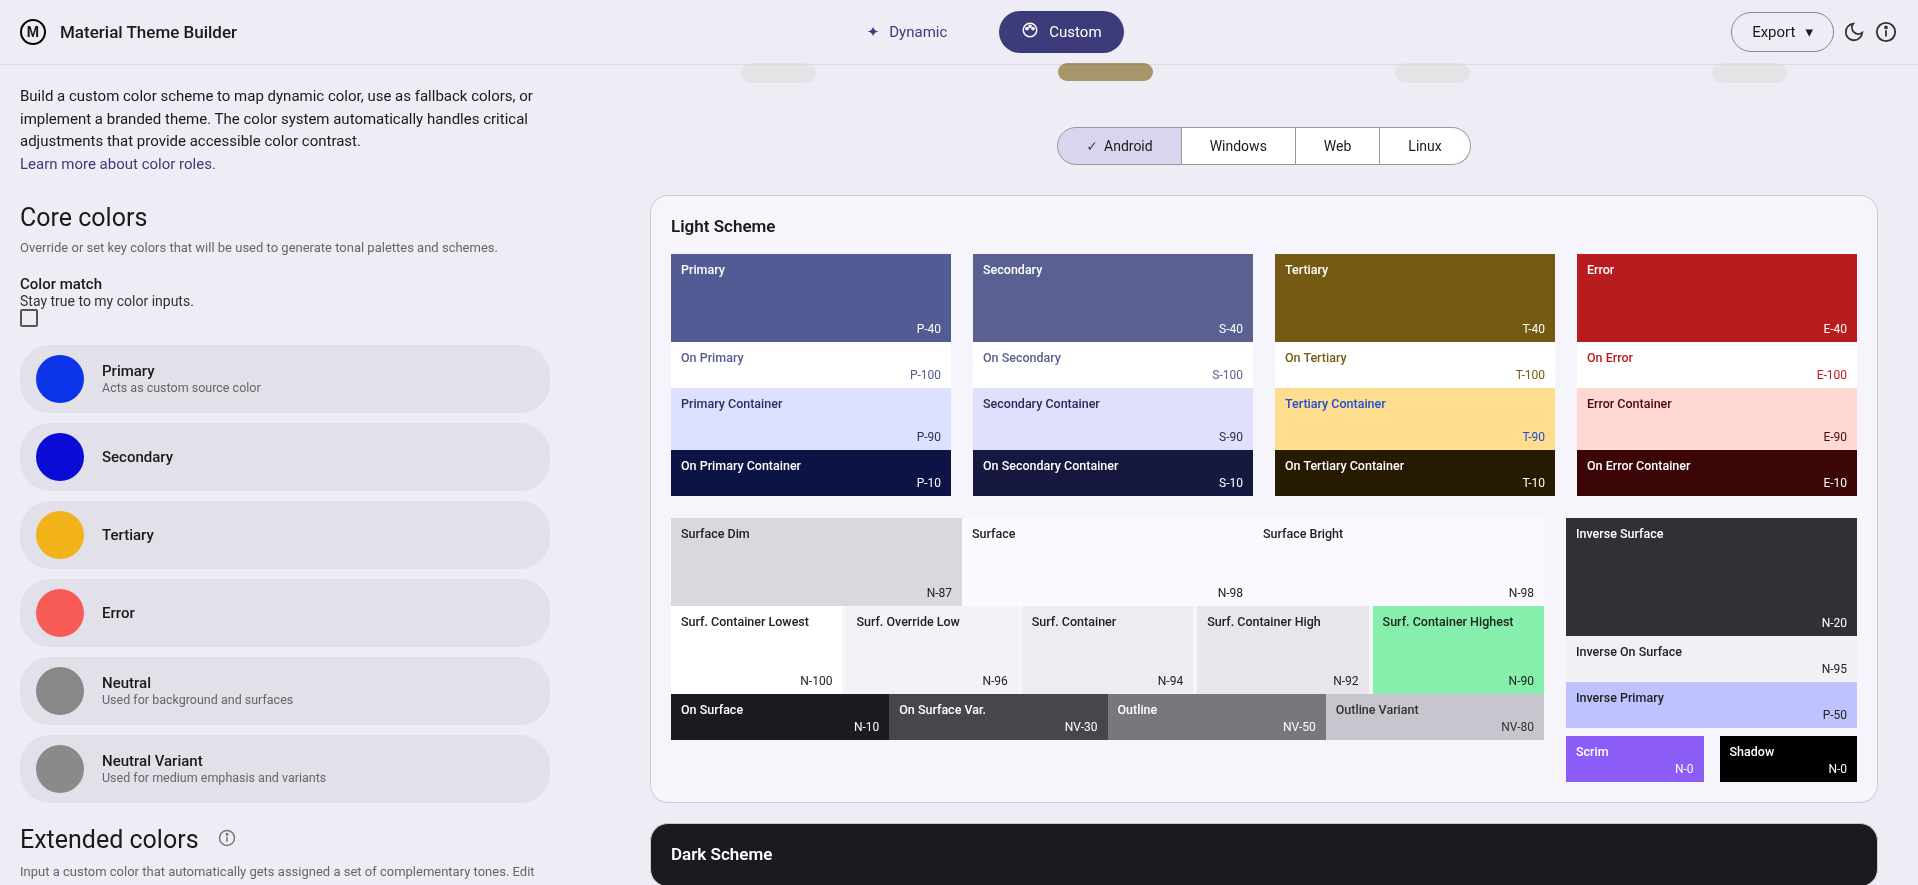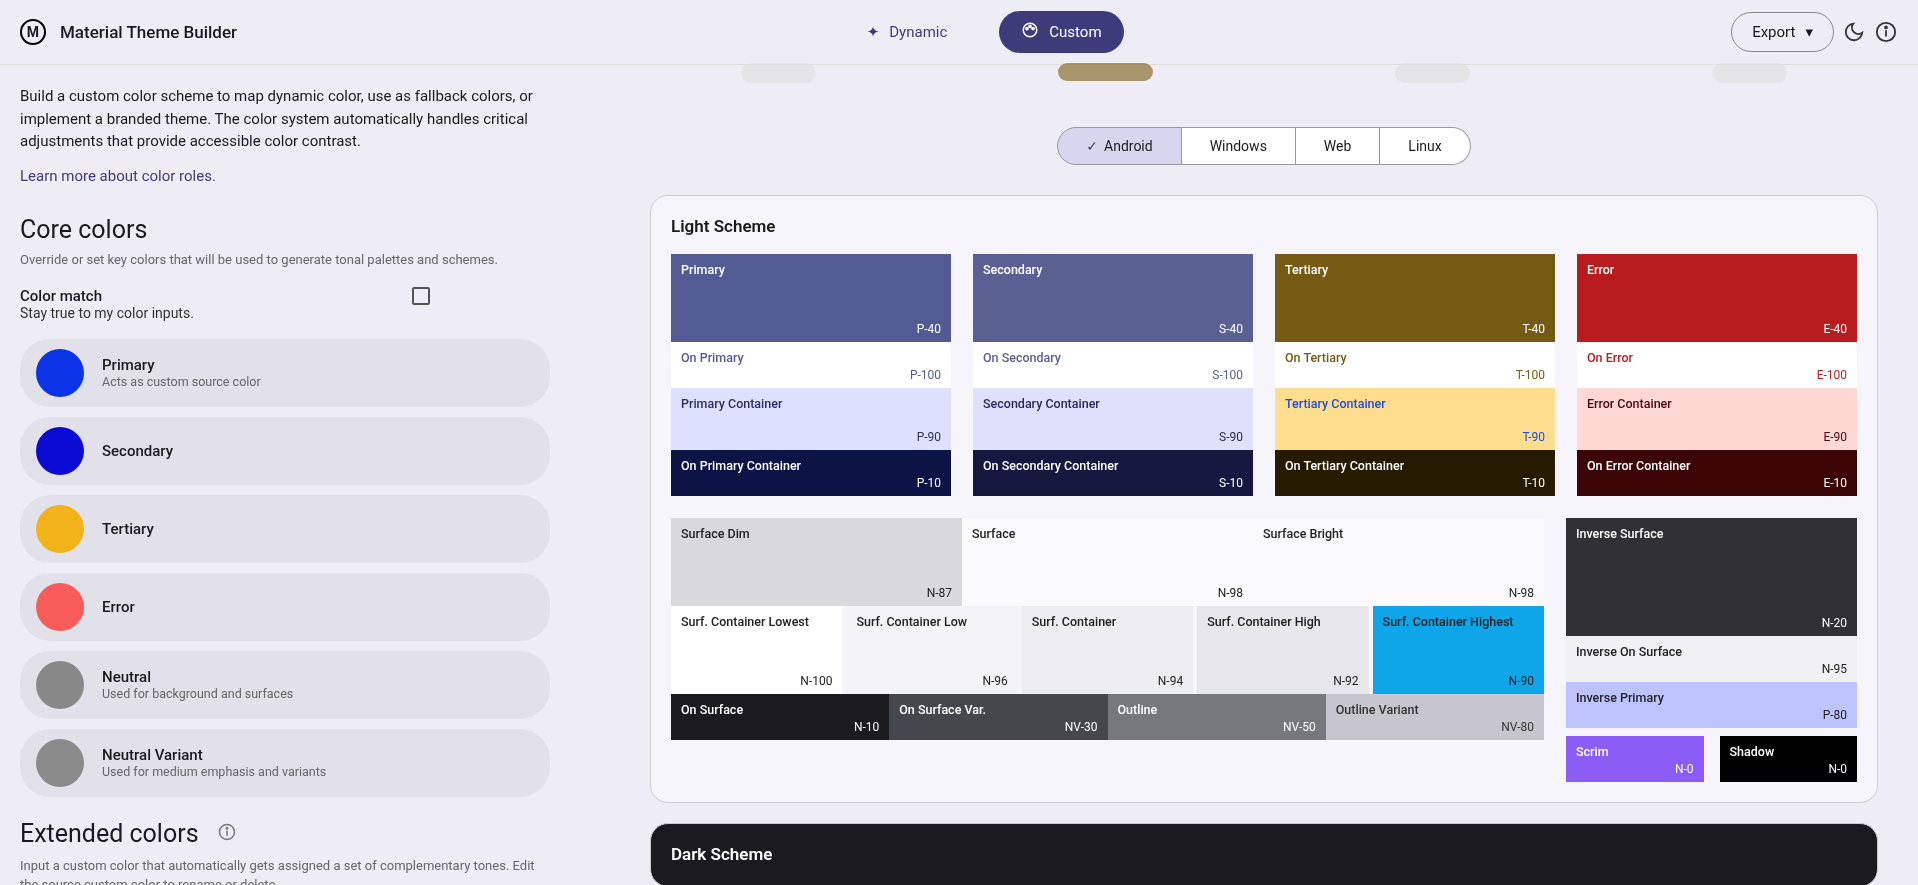--- a/index.html
+++ b/index.html
@@ -24,25 +24,25 @@
 .header-center { flex: 1; display: flex; justify-content: center; gap: 30px; align-items: center; }
 .mode-btn { display: flex; align-items: center; gap: 10px; padding: 10px 22px; border-radius: 22px; cursor: pointer; font-size: 15px; }
 .mode-btn.inactive { color: #3d3b7a; background: transparent; }
 .mode-btn.active { background: #3d3b7a; color: #fff; }
 .header-right { display: flex; align-items: center; gap: 8px; }
 .export-btn { border: 1px solid #888; border-radius: 22px; padding: 10px 20px; display: flex; align-items: center; gap: 10px; cursor: pointer; font-size: 15px; }
 .icon-btn { width: 24px; height: 24px; cursor: pointer; display:flex;align-items:center;justify-content:center; }
 
 .main { display: flex; }
 .left-panel { width: 570px; padding: 20px; }
-.intro-text { font-size: 15px; line-height: 1.5; margin-bottom: 14px; }
+.intro-text { font-size: 15px; line-height: 1.5; margin-bottom: 2px; }
 .learn-link { color: #3d3b7a; cursor: pointer; font-size:15px; }
 .section-title { font-size: 25px; font-weight: 400; margin-top: 30px; margin-bottom: 8px; }
 .section-sub { font-size: 13px; color: #666; margin-bottom: 20px; }
-.color-match-row { display: flex; justify-content: space-between; align-items: flex-start; margin-bottom: 18px; padding-right: 120px; }
+.color-match-row { display: flex; justify-content: space-between; align-items: flex-start; margin-bottom: 18px; padding-right: 120px; flex-direction: column; }
 .color-match-label { font-size: 15px; font-weight: 500; }
 .color-match-sub { font-size: 14px; color: #333; }
 .checkbox { width: 18px; height: 18px; border: 2px solid #555; border-radius: 2px; cursor: pointer; }
 .color-item { display: flex; align-items: center; gap: 18px; background: #e2e1ea; border-radius: 30px; padding: 10px 16px; margin-bottom: 10px; cursor: pointer; width: 530px; }
 .color-swatch { width: 48px; height: 48px; border-radius: 50%; flex-shrink: 0; }
 .color-name { font-size: 15px; font-weight: 500; }
 .color-desc { font-size: 12.5px; color: #666; }
 .ext-title-row { display: flex; align-items: center; gap: 19px; margin-top: 22px; }
 .ext-title { font-size: 25px; font-weight: 400; }
 .ext-sub { font-size: 13px; color: #666; margin-top: 8px; line-height: 1.5; }
@@ -308,32 +308,32 @@
     <div class="role-label">Surface Bright</div>
     <div class="role-code">N-98</div>
               </div>
             </div>
           <div class="sc5" id="sc5">
               <div class="role-tile tall" style="background:#ffffff;color:#222">
     <div class="role-label">Surf. Container Lowest</div>
     <div class="role-code">N-100</div>
               </div>
               <div class="role-tile tall" style="background:#f3f2f7;color:#222">
-    <div class="role-label">Surf. Container Low</div>
+    <div class="role-label">Surf. Override Low</div>
     <div class="role-code">N-96</div>
               </div>
               <div class="role-tile tall" style="background:#edecf1;color:#222">
     <div class="role-label">Surf. Container</div>
     <div class="role-code">N-94</div>
               </div>
               <div class="role-tile tall" style="background:#e7e6eb;color:#222">
     <div class="role-label">Surf. Container High</div>
     <div class="role-code">N-92</div>
               </div>
-              <div class="role-tile tall" style="background:#0ea5e9;color:#222">
+              <div class="role-tile tall" style="background:#86efac;color:#222">
     <div class="role-label">Surf. Container Highest</div>
     <div class="role-code">N-90</div>
               </div>
             </div>
           <div class="sc-thirds" id="onsurf">
               <div class="role-tile " style="background:#1c1c20;color:#fff">
     <div class="role-label">On Surface</div>
     <div class="role-code">N-10</div>
               </div>
               <div class="role-tile " style="background:#46464d;color:#fff">
@@ -357,21 +357,21 @@
     <div class="role-label">Inverse Surface</div>
     <div class="role-code">N-20</div>
             </div>
             <div style="height:0"></div>
             <div class="role-tile " style="background:#f1f0f4;color:#222">
     <div class="role-label">Inverse On Surface</div>
     <div class="role-code">N-95</div>
             </div>
             <div class="role-tile " style="background:#bec3ff;color:#222">
     <div class="role-label">Inverse Primary</div>
-    <div class="role-code">P-80</div>
+    <div class="role-code">P-50</div>
             </div>
             <div class="scrim-row">
               <div class="role-tile " style="background:#8b5cf6;color:#fff">
     <div class="role-label">Scrim</div>
     <div class="role-code">N-0</div>
               </div>
               <div class="role-tile " style="background:#000000;color:#fff">
     <div class="role-label">Shadow</div>
     <div class="role-code">N-0</div>
               </div>

